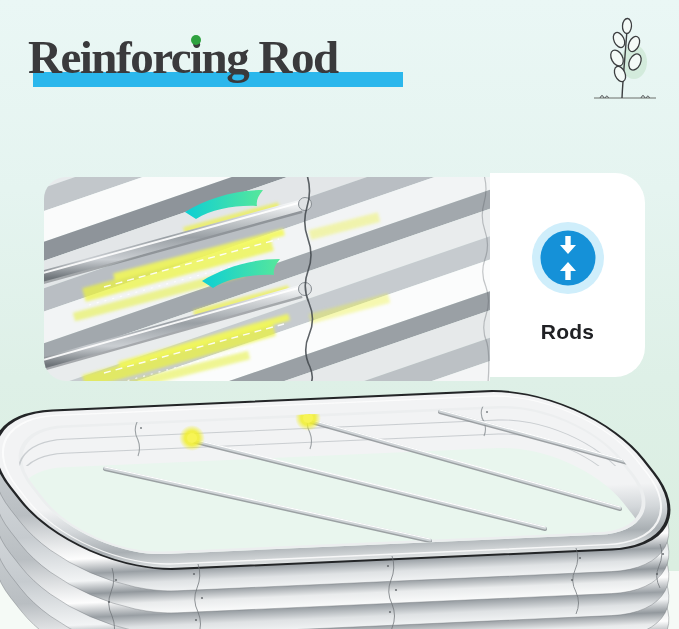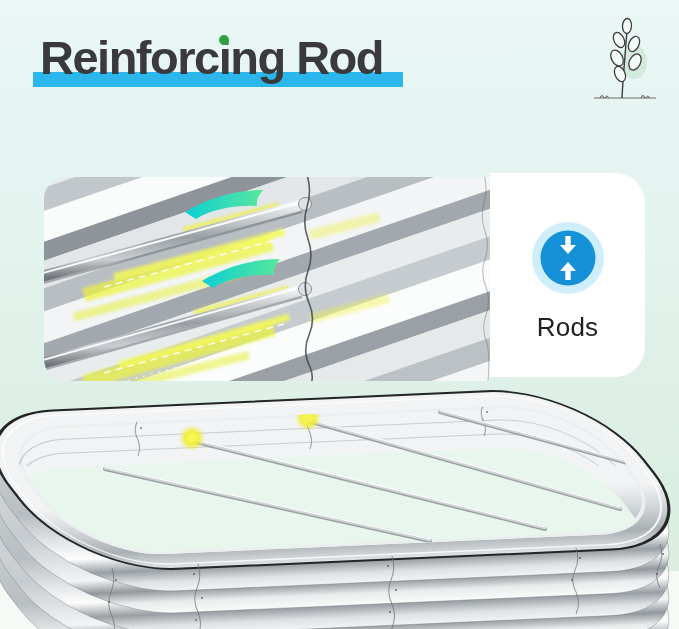--- a/index.html
+++ b/index.html
@@ -7,22 +7,22 @@
     position:relative; width:679px; height:629px; overflow:hidden;
     font-family:"Liberation Sans", sans-serif;
     background:linear-gradient(180deg,#eaf7f5 0%,#e5f4f0 30%,#def0e7 60%,#dbeee1 90%);
   }
   
   .bottom-band{position:absolute; left:0; top:571px; width:679px; height:58px; background:#f5faf6;}
 
   
   .title-underline{position:absolute; left:33px; top:72px; width:370px; height:15px; background:#2bb7ec; z-index:1;}
   .page-title{
-    position:absolute; left:40px; top:34px; z-index:2;
-    font-size:47px; font-weight:bold; letter-spacing:-1.5px; color:#3a3a3c; line-height:1; white-space:nowrap;
+    position:absolute; left:28px; top:34px; z-index:2;
+    font-size:47px; font-weight:bold; letter-spacing:-1.5px; color:#3a3a3c; line-height:1; white-space:nowrap;font-family:Liberation Serif, serif;
   }
   .accent-i{position:relative; display:inline-block;}
   .accent-i::after{
     content:""; position:absolute; left:50%; top:1px; transform:translateX(-50%);
     width:10px; height:10px; border-radius:50%; background:#2ea23f;
   }
   .page-subtitle{
     position:absolute; left:45px; top:98px; z-index:2;
     font-size:23px; font-weight:400; letter-spacing:.4px; color:#4d4f4e;
   }
@@ -34,21 +34,21 @@
   .inset-photo{
     position:absolute; left:44px; top:177px; width:446px; height:204px;
     border-radius:22px 0 0 22px; overflow:hidden;
   }
   .callout-panel{
     position:absolute; left:490px; top:173px; width:155px; height:204px;
     background:#ffffff; border-radius:0 30px 30px 0;
     display:flex; flex-direction:column; align-items:center;
   }
   .callout-icon{margin-top:45px;}
-  .callout-label{margin-top:14px; font-size:26px; font-weight:normal; color:#202124; letter-spacing:.2px;}
+  .callout-label{margin-top:22px; font-size:21px; font-weight:bold; color:#202124; letter-spacing:.2px;}
 
   
   .product{position:absolute; left:0; top:368px; width:679px; height:261px;}
 </style>
 </head>
 <body>
 
 <div id="stage">
 
   <div class="bottom-band"></div>

